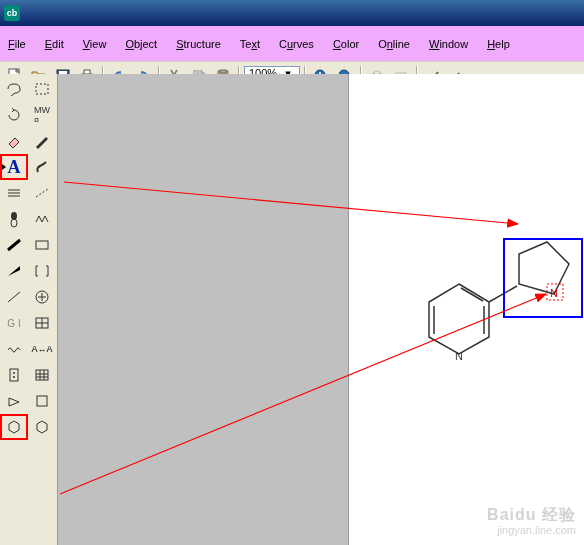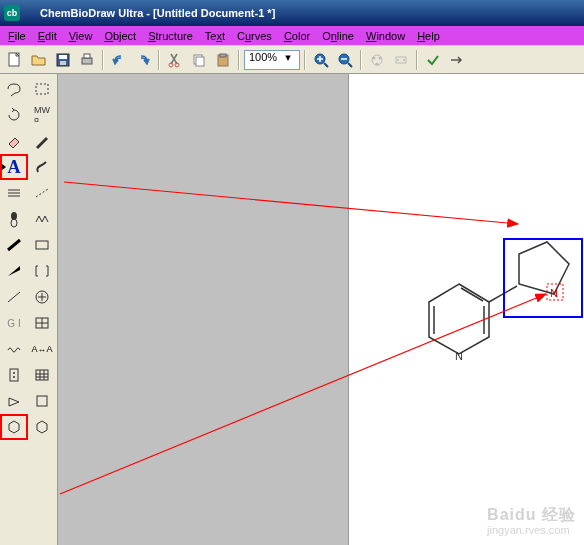--- a/index.html
+++ b/index.html
@@ -1,52 +1,51 @@
 <!DOCTYPE html>
 <html><head>
 <meta charset="utf-8">
 <style>
 * { margin: 0; padding: 0; box-sizing: border-box; font-family: "Microsoft Sans Serif", Tahoma, sans-serif; font-size: 11px; }
 body { width: 584px; height: 545px; background: #ece9d8; overflow: hidden; position: relative; }
 
 .titlebar { height: 26px; background: linear-gradient(#3a6ea5, #0a246a); display: flex; align-items: center; padding: 0 4px; color: #fff; font-weight: bold; font-size: 12px; }
 .titlebar .app-icon { width: 16px; height: 16px; background: #00897b; border-radius: 3px; margin-right: 20px; display:flex;align-items:center;justify-content:center;color:#fff;font-size:9px;font-weight:bold;}
 
-.menubar { height: 20px; background: #d946ef; display: flex; align-items: center; padding: 0 2px; border-bottom: 1px solid #d4d0c8; }
+.menubar { height: 36px; background: #f0abfc; display: flex; align-items: center; padding: 0 2px; border-bottom: 1px solid #d4d0c8; gap: 7px; }
 .menubar span { padding: 2px 6px; color: #000; cursor: default; }
 .menubar span u { text-decoration: underline; }
 
 .toolbar { height: 28px; background: #ece9d8; display: flex; align-items: center; padding: 2px 4px; gap: 2px; border-bottom: 1px solid #999; }
 .tb-btn { width: 22px; height: 22px; display: flex; align-items: center; justify-content: center; cursor: pointer; border: 1px solid transparent; }
 .tb-sep { width: 2px; height: 20px; border-left: 1px solid #aca899; border-right: 1px solid #fff; margin: 0 2px; }
 .zoom-box { width: 56px; height: 20px; border: 1px solid #7f9db9; background: #fff; display: flex; align-items: flex-start; padding: 0 4px; justify-content: space-between; }
 .zoom-box .dd { width: 14px; text-align: center; color: #000; }
 
 .workspace { position: absolute; top: 74px; left: 0; right: 0; bottom: 0; display: flex; }
 .tool-palette { width: 58px; background: #ece9d8; border-right: 1px solid #999; display: flex; flex-direction: column; padding: 2px 0; }
 .tool-row { display: flex; height: 26px; }
 .tool-cell { width: 28px; height: 26px; display: flex; align-items: center; justify-content: center; border: 1px solid transparent; position: relative; }
 .tool-cell.highlight { border: 2px solid #f00; }
 .tool-pick { position:absolute; left:0; top:8px; width:0;height:0;border-top:3px solid transparent;border-bottom:3px solid transparent;border-left:4px solid #000;}
 
 .canvas-area { flex: 1; position: relative; background: #c0c0c0; }
 .gray-panel { position: absolute; left: 0; top: 0; width: 290px; height: 100%; background: #c0c0c0; }
 .white-canvas { position: absolute; left: 290px; top: 0; right: 0; bottom: 0; background: #fff; border-left: 1px solid #999; }
 
-.watermark { position: absolute; right: 8px; bottom: 8px; color: rgba(200,200,200,0.8); text-align: left; font-size: 12px; line-height: 1.2; pointer-events: none;}
+.watermark { position: absolute; right: 8px; bottom: 8px; color: rgba(200,200,200,0.8); text-align: right; font-size: 12px; line-height: 1.2; pointer-events: none;}
 .watermark .big { font-size: 16px; font-weight: bold; letter-spacing: 1px;}
 
 svg.overlay { position: absolute; left: 0; top: 0; pointer-events: none; }
 </style>
 </head>
 <body>
 
 <div class="titlebar">
   <div class="app-icon">cb</div>
-  <span>ChemBioDraw Ultra - [Untitled Document-1 *]</span>
 </div>
 
 <div class="menubar">
   <span><u>F</u>ile</span>
   <span><u>E</u>dit</span>
   <span><u>V</u>iew</span>
   <span><u>O</u>bject</span>
   <span><u>S</u>tructure</span>
   <span>Te<u>x</u>t</span>
   <span>C<u>u</u>rves</span>
@@ -352,21 +351,21 @@
         <g stroke="#333" stroke-width="1.5" fill="none">
           <polygon points="150,130 150,100 178,88 200,110 185,140"></polygon>
         </g>
 
         <rect x="178" y="130" width="16" height="16" fill="none" stroke="#f00" stroke-dasharray="2 2"></rect>
         <text x="181" y="143" font-size="13" fill="#c00">N</text>
       </svg>
 
       <div class="watermark">
         <div class="big">Baidu 经验</div>
-        <div>jingyan.rves.com</div>
+        <div>jingyan.line.com</div>
       </div>
     </div>
 
     <svg class="overlay" width="526" height="471">
       <defs>
         <marker id="ah" markerWidth="10" markerHeight="8" refX="9" refY="4" orient="auto">
           <path d="M0,0 L10,4 L0,8 Z" fill="#f00"></path>
         </marker>
       </defs>
       <line x1="6" y1="108" x2="460" y2="150" stroke="#f00" stroke-width="1.2" marker-end="url(#ah)"></line>

